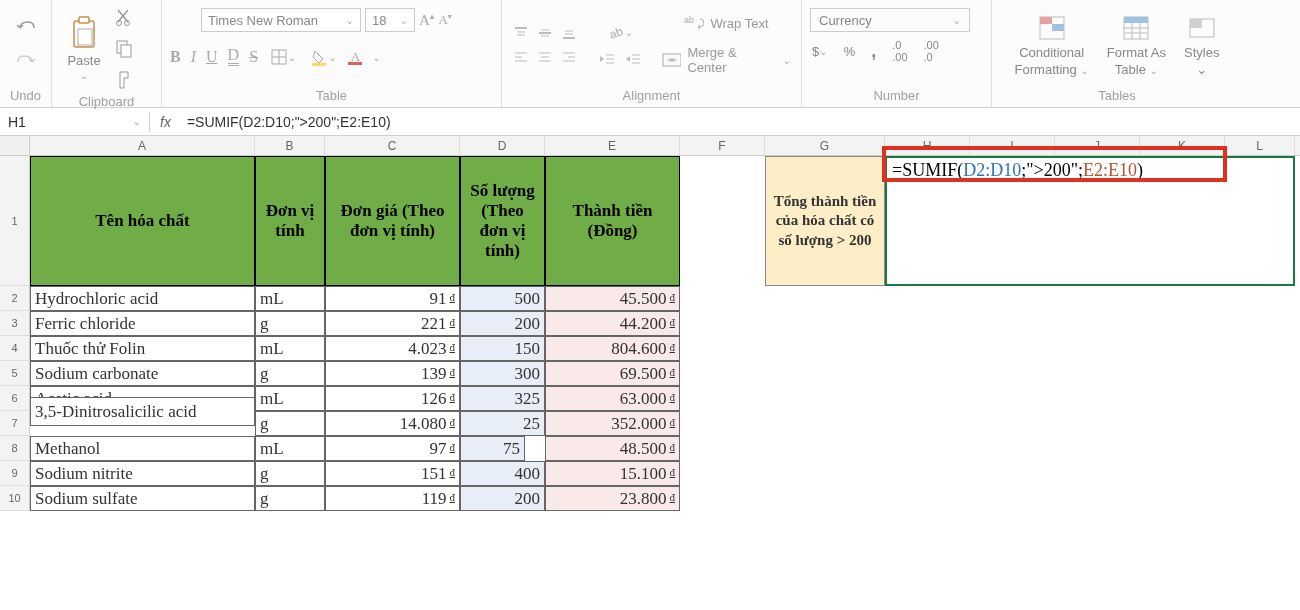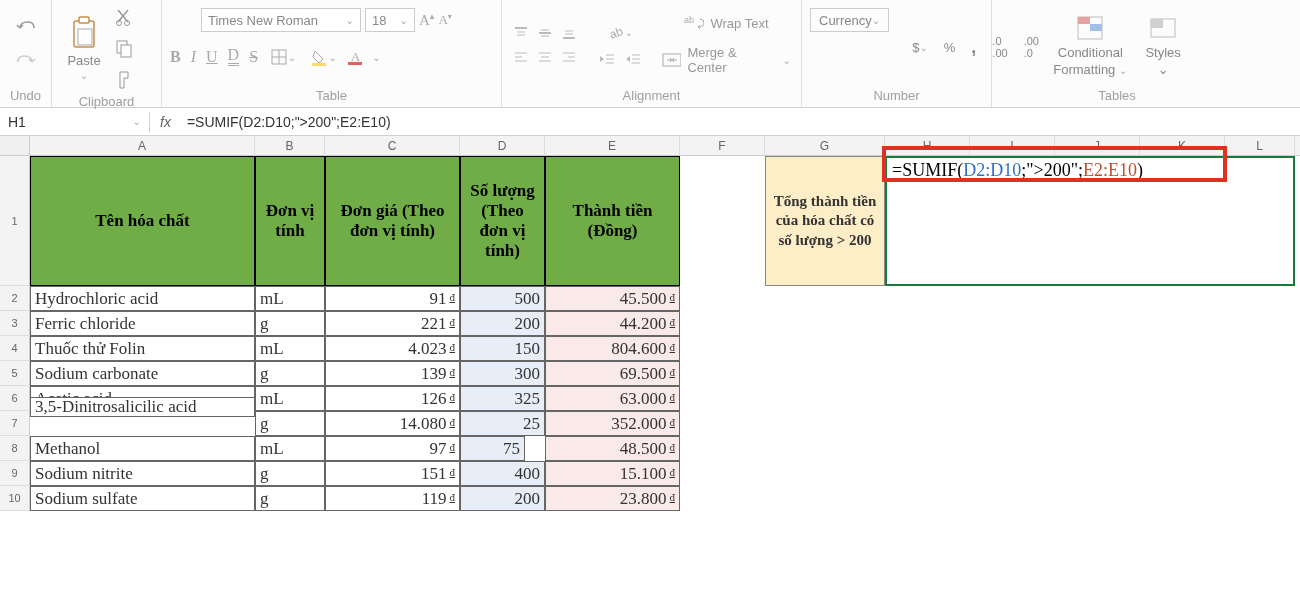--- a/index.html
+++ b/index.html
@@ -264,21 +264,21 @@
             </svg>
           <span>Merge &amp; Center</span>
             <span class="chev">⌄</span>
         </div>
       </div>
     </div>
     <div class="ribbon-group-label">Alignment</div>
   </div>
 
   <div class="ribbon-group" style="width:190px">
-    <div style="display:flex;flex-direction:row;gap:21px;flex:1;padding-top:4px">
+    <div style="display:flex;flex-direction:column;gap:5px;flex:1;padding-top:4px">
       <div class="numbox">
         <span>Currency</span>
           <span class="chev">⌄</span>
       </div>
       <div style="display:flex;gap:12px;align-items:center;color:#aaa">
         <span class="rbtn">$ <span class="chev">⌄</span></span>
         <span class="rbtn">%</span>
         <span class="rbtn" style="font-size:18px;font-weight:bold">,</span>
         <span class="rbtn" style="font-size:11px">.0<br>.00</span>
         <span class="rbtn" style="font-size:11px">.00<br>.0</span>
@@ -290,20 +290,32 @@
   <div class="ribbon-group" style="width:250px;border-right:none">
     <div class="ribbon-top" style="gap:6px;justify-content:center">
       <div class="rbtn rbtn-lg">
         <svg width="32" height="30">
             <rect x="4" y="4" width="24" height="22" fill="none" stroke="#bbb"></rect>
             <rect x="4" y="4" width="12" height="7" fill="#e8a0a0"></rect>
             <rect x="16" y="11" width="12" height="7" fill="#a0c0e8"></rect>
           </svg>
         <span class="lbl">Conditional</span>
         <span class="lbl"><span>Formatting</span> <span class="chev">⌄</span></span>
+      </div>
+      <div class="rbtn rbtn-lg">
+        <svg width="32" height="30">
+            <rect x="4" y="4" width="24" height="22" fill="none" stroke="#bbb"></rect>
+            <rect x="4" y="4" width="24" height="6" fill="#a0c0e8"></rect>
+            <line x1="4" y1="15" x2="28" y2="15" stroke="#bbb"></line>
+            <line x1="4" y1="20" x2="28" y2="20" stroke="#bbb"></line>
+            <line x1="12" y1="10" x2="12" y2="26" stroke="#bbb"></line>
+            <line x1="20" y1="10" x2="20" y2="26" stroke="#bbb"></line>
+          </svg>
+        <span class="lbl">Format As</span>
+        <span class="lbl"><span>Table</span> <span class="chev">⌄</span></span>
       </div>
       <div class="rbtn rbtn-lg">
         <svg width="32" height="30">
             <rect x="4" y="6" width="24" height="18" fill="none" stroke="#bbb"></rect>
             <rect x="4" y="6" width="12" height="9" fill="#d0d0d0"></rect>
           </svg>
         <span class="lbl">Styles</span>
         <span class="lbl chev">⌄</span>
       </div>
     </div>
@@ -383,21 +395,21 @@
         <div class="cell tcell " style="left: 0px; top: 205px; width: 225px; height: 25px;">Sodium carbonate</div>
         <div class="cell tcell " style="left: 225px; top: 205px; width: 70px; height: 25px;">g</div>
         <div class="cell tcell  num" style="left: 295px; top: 205px; width: 135px; height: 25px;">139<span class="currency-d">đ</span></div>
         <div class="cell tcell blue num" style="left: 430px; top: 205px; width: 85px; height: 25px;">300</div>
         <div class="cell tcell pink num" style="left: 515px; top: 205px; width: 135px; height: 25px;">69.500<span class="currency-d">đ</span></div>
         <div class="cell tcell " style="left: 0px; top: 230px; width: 225px; height: 25px;">Acetic acid</div>
         <div class="cell tcell " style="left: 225px; top: 230px; width: 70px; height: 25px;">mL</div>
         <div class="cell tcell  num" style="left: 295px; top: 230px; width: 135px; height: 25px;">126<span class="currency-d">đ</span></div>
         <div class="cell tcell blue num" style="left: 430px; top: 230px; width: 85px; height: 25px;">325</div>
         <div class="cell tcell pink num" style="left: 515px; top: 230px; width: 135px; height: 25px;">63.000<span class="currency-d">đ</span></div>
-        <div class="cell tcell " style="left: 0px; top: 241px; width: 225px; height: 20px;">3,5-Dinitrosalicilic acid</div>
+        <div class="cell tcell " style="left: 0px; top: 241px; width: 225px; height: 29px;">3,5-Dinitrosalicilic acid</div>
         <div class="cell tcell " style="left: 225px; top: 255px; width: 70px; height: 25px;">g</div>
         <div class="cell tcell  num" style="left: 295px; top: 255px; width: 135px; height: 25px;">14.080<span class="currency-d">đ</span></div>
         <div class="cell tcell blue num" style="left: 430px; top: 255px; width: 85px; height: 25px;">25</div>
         <div class="cell tcell pink num" style="left: 515px; top: 255px; width: 135px; height: 25px;">352.000<span class="currency-d">đ</span></div>
         <div class="cell tcell " style="left: 0px; top: 280px; width: 225px; height: 25px;">Methanol</div>
         <div class="cell tcell " style="left: 225px; top: 280px; width: 70px; height: 25px;">mL</div>
         <div class="cell tcell  num" style="left: 295px; top: 280px; width: 135px; height: 25px;">97<span class="currency-d">đ</span></div>
         <div class="cell tcell blue num" style="left: 430px; top: 280px; width: 65px; height: 25px;">75</div>
         <div class="cell tcell pink num" style="left: 515px; top: 280px; width: 135px; height: 25px;">48.500<span class="currency-d">đ</span></div>
         <div class="cell tcell " style="left: 0px; top: 305px; width: 225px; height: 25px;">Sodium nitrite</div>

